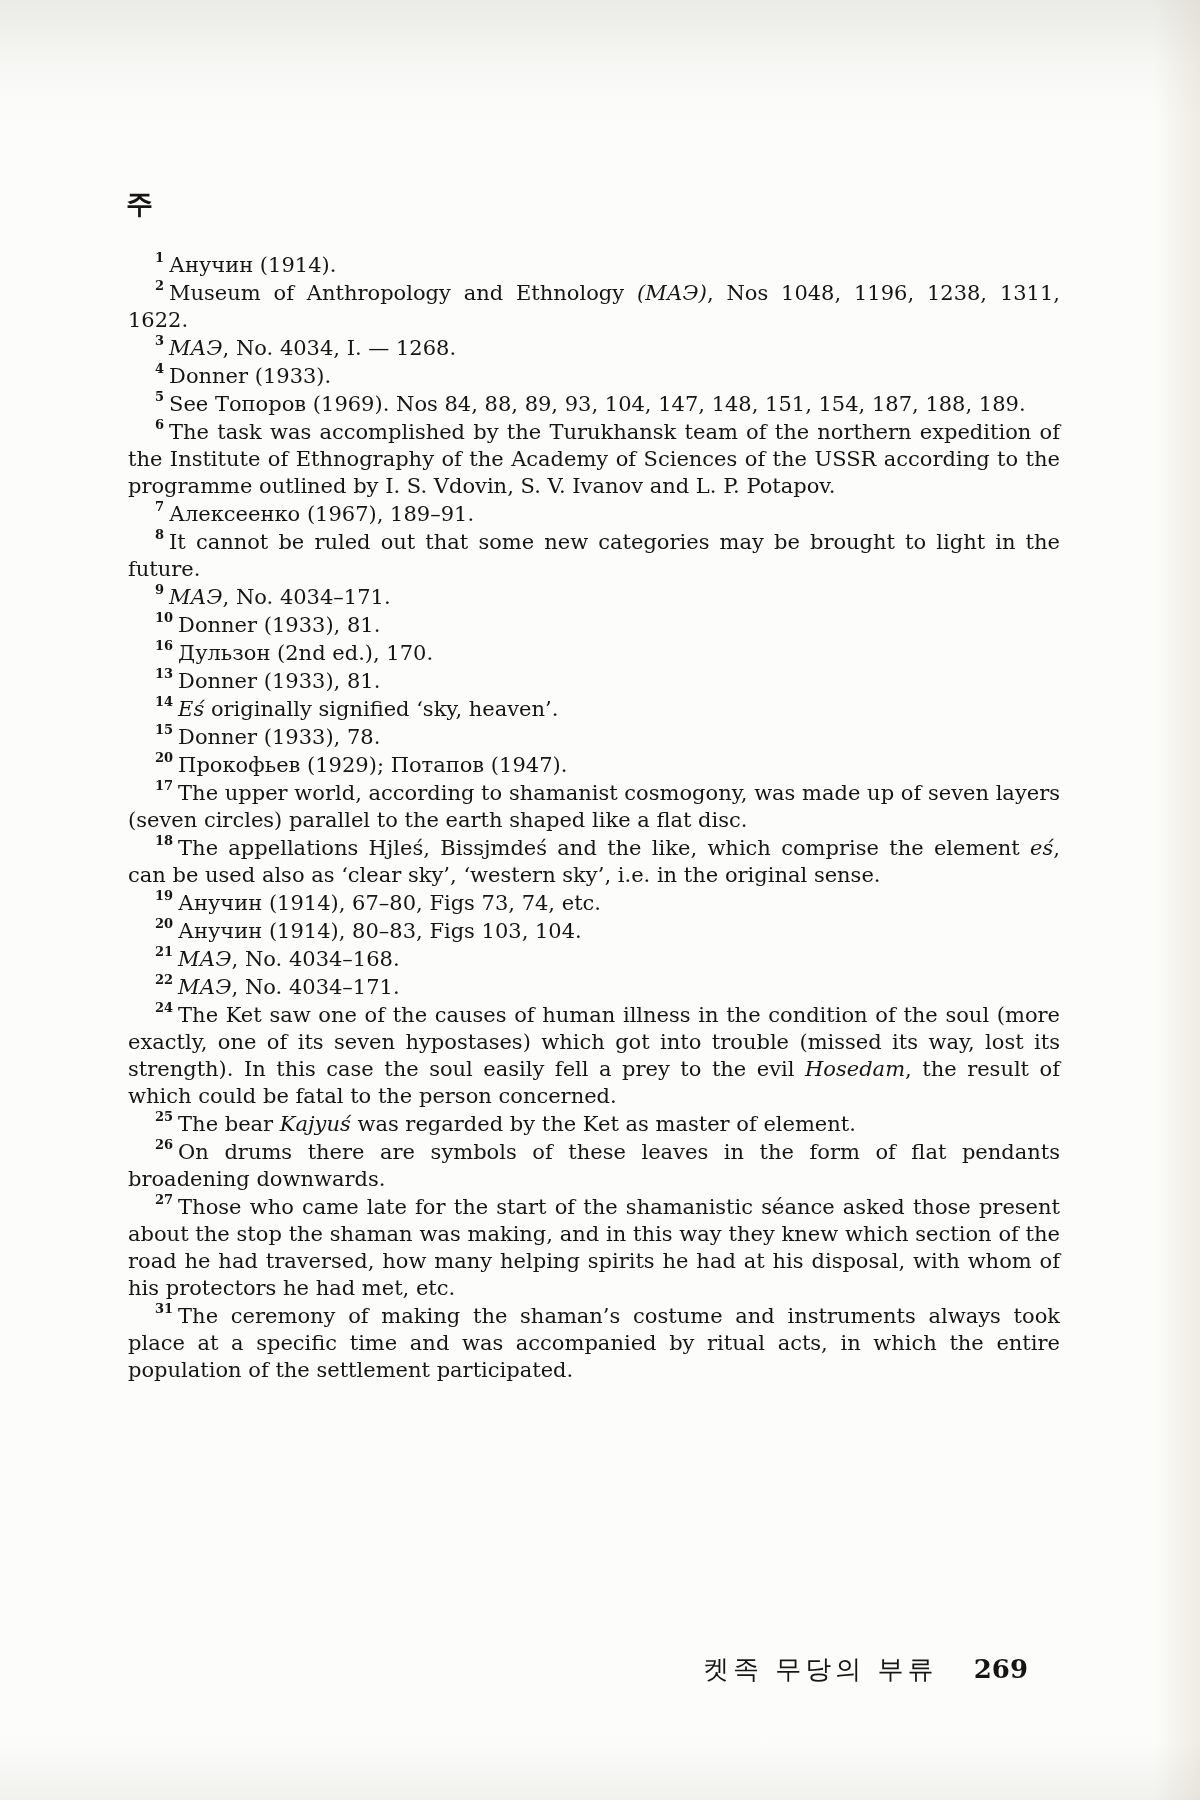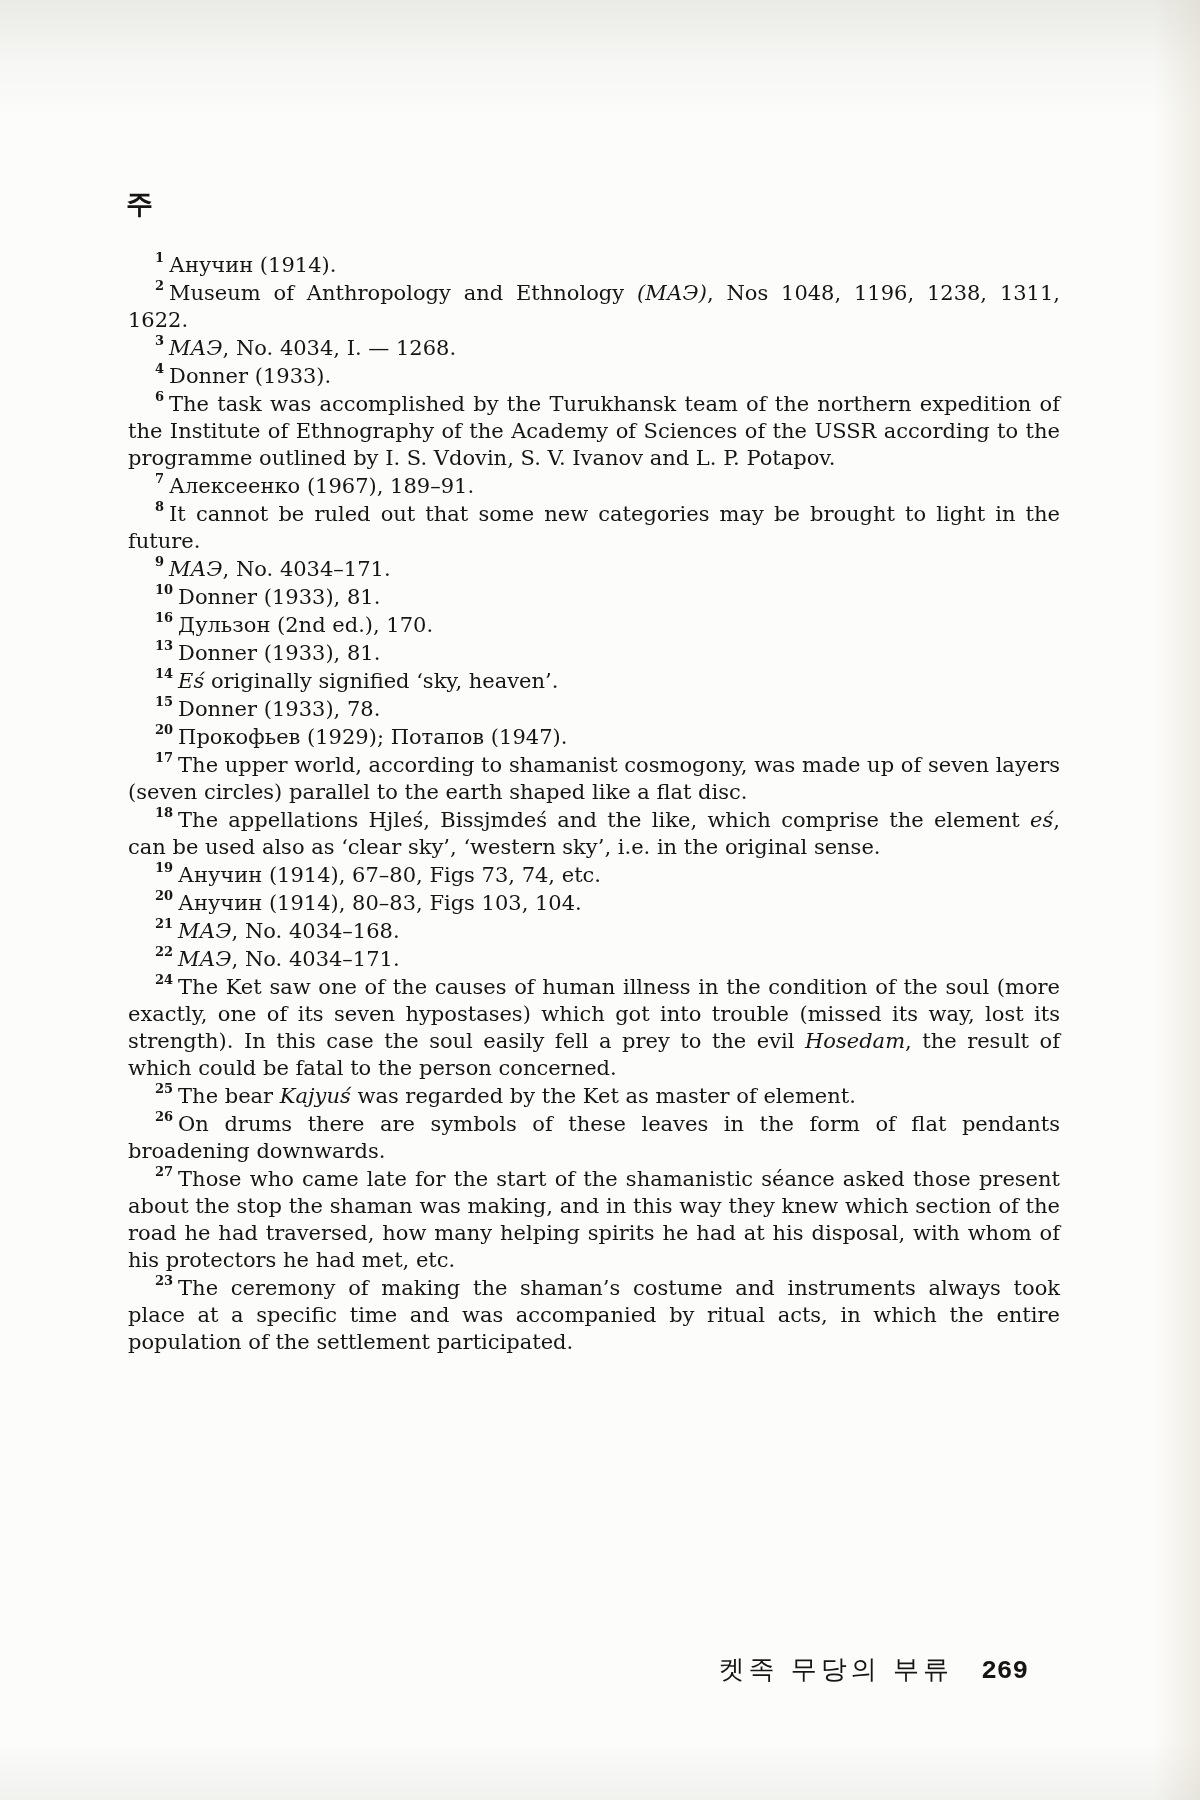--- a/index.html
+++ b/index.html
@@ -64,57 +64,58 @@
   .fn em { font-style: italic; }
 
   .footer {
     position: absolute;
     top: 1652px;
     right: 172px;
     font-size: 26px;
     white-space: nowrap;
   }
   .footer .running-title { letter-spacing: 4px; }
-  .footer .page-number { margin-left: 20px; font-weight: bold; font-family: Liberation Mono, monospace; }
+  .footer .page-number { margin-left: 28px; font-weight: bold; }
 </style>
 </head>
 <body>
 
 <div class="page">
   <div class="shade-top"></div>
   <div class="shade-right"></div>
   <div class="shade-bottom"></div>
 
   <div class="section-label">주</div>
 
   <div class="notes" id="notes-container">
       <p class="fn"><sup class="fn-marker">1</sup><span>Анучин (1914).</span></p>
       <p class="fn"><sup class="fn-marker">2</sup><span>Museum of Anthropology and Ethnology </span><em>(МАЭ)</em><span>, Nos 1048, 1196, 1238, 1311, 1622.</span></p>
       <p class="fn"><sup class="fn-marker">3</sup><em>МАЭ</em><span>, No. 4034, I. — 1268.</span></p>
       <p class="fn"><sup class="fn-marker">4</sup><span>Donner (1933).</span></p>
+      <p class="fn"><sup class="fn-marker">5</sup><span>See Топоров (1969). Nos 84, 88, 89, 93, 104, 147, 148, 151, 154, 187, 188, 189.</span></p>
       <p class="fn"><sup class="fn-marker">6</sup><span>The task was accomplished by the Turukhansk team of the northern expedition of the Institute of Ethnography of the Academy of Sciences of the USSR according to the programme outlined by I. S. Vdovin, S. V. Ivanov and L. P. Potapov.</span></p>
       <p class="fn"><sup class="fn-marker">7</sup><span>Алексеенко (1967), 189–91.</span></p>
       <p class="fn"><sup class="fn-marker">8</sup><span>It cannot be ruled out that some new categories may be brought to light in the future.</span></p>
       <p class="fn"><sup class="fn-marker">9</sup><em>МАЭ</em><span>, No. 4034–171.</span></p>
       <p class="fn"><sup class="fn-marker">10</sup><span>Donner (1933), 81.</span></p>
       <p class="fn"><sup class="fn-marker">16</sup><span>Дульзон (2nd ed.), 170.</span></p>
       <p class="fn"><sup class="fn-marker">13</sup><span>Donner (1933), 81.</span></p>
       <p class="fn"><sup class="fn-marker">14</sup><em>Eś</em><span> originally signified ‘sky, heaven’.</span></p>
       <p class="fn"><sup class="fn-marker">15</sup><span>Donner (1933), 78.</span></p>
       <p class="fn"><sup class="fn-marker">20</sup><span>Прокофьев (1929); Потапов (1947).</span></p>
       <p class="fn"><sup class="fn-marker">17</sup><span>The upper world, according to shamanist cosmogony, was made up of seven layers (seven circles) parallel to the earth shaped like a flat disc.</span></p>
       <p class="fn"><sup class="fn-marker">18</sup><span>The appellations Hjleś, Bissjmdeś and the like, which comprise the element </span><em>eś</em><span>, can be used also as ‘clear sky’, ‘western sky’, i.e. in the original sense.</span></p>
       <p class="fn"><sup class="fn-marker">19</sup><span>Анучин (1914), 67–80, Figs 73, 74, etc.</span></p>
       <p class="fn"><sup class="fn-marker">20</sup><span>Анучин (1914), 80–83, Figs 103, 104.</span></p>
       <p class="fn"><sup class="fn-marker">21</sup><em>МАЭ</em><span>, No. 4034–168.</span></p>
       <p class="fn"><sup class="fn-marker">22</sup><em>МАЭ</em><span>, No. 4034–171.</span></p>
       <p class="fn"><sup class="fn-marker">24</sup><span>The Ket saw one of the causes of human illness in the condition of the soul (more exactly, one of its seven hypostases) which got into trouble (missed its way, lost its strength). In this case the soul easily fell a prey to the evil </span><em>Hosedam</em><span>, the result of which could be fatal to the person concerned.</span></p>
       <p class="fn"><sup class="fn-marker">25</sup><span>The bear </span><em>Kajyuś</em><span> was regarded by the Ket as master of element.</span></p>
       <p class="fn"><sup class="fn-marker">26</sup><span>On drums there are symbols of these leaves in the form of flat pendants broadening downwards.</span></p>
       <p class="fn"><sup class="fn-marker">27</sup><span>Those who came late for the start of the shamanistic séance asked those present about the stop the shaman was making, and in this way they knew which section of the road he had traversed, how many helping spirits he had at his disposal, with whom of his protectors he had met, etc.</span></p>
-      <p class="fn"><sup class="fn-marker">23</sup><span>The ceremony of making the shaman’s costume and instruments always took place at a specific time and was accompanied by ritual acts, in which the entire population of the settlement participated.</span></p>
+      <p class="fn"><sup class="fn-marker">31</sup><span>The ceremony of making the shaman’s costume and instruments always took place at a specific time and was accompanied by ritual acts, in which the entire population of the settlement participated.</span></p>
     </div>
 
   <div class="footer">
     <span class="running-title">켓족 무당의 부류</span>
     <span class="page-number">269</span>
   </div>
 </div>
 
 </body></html>

